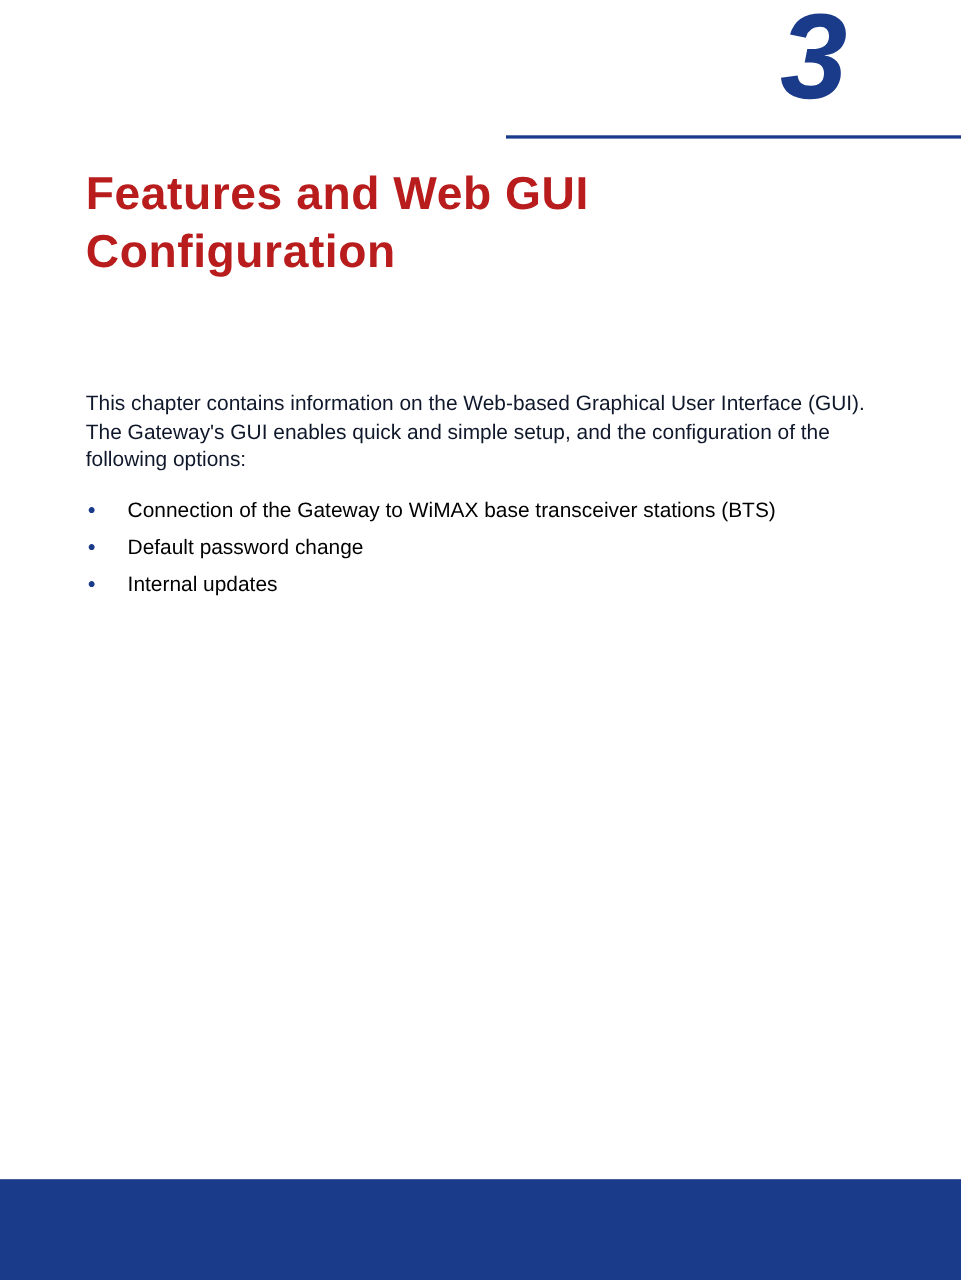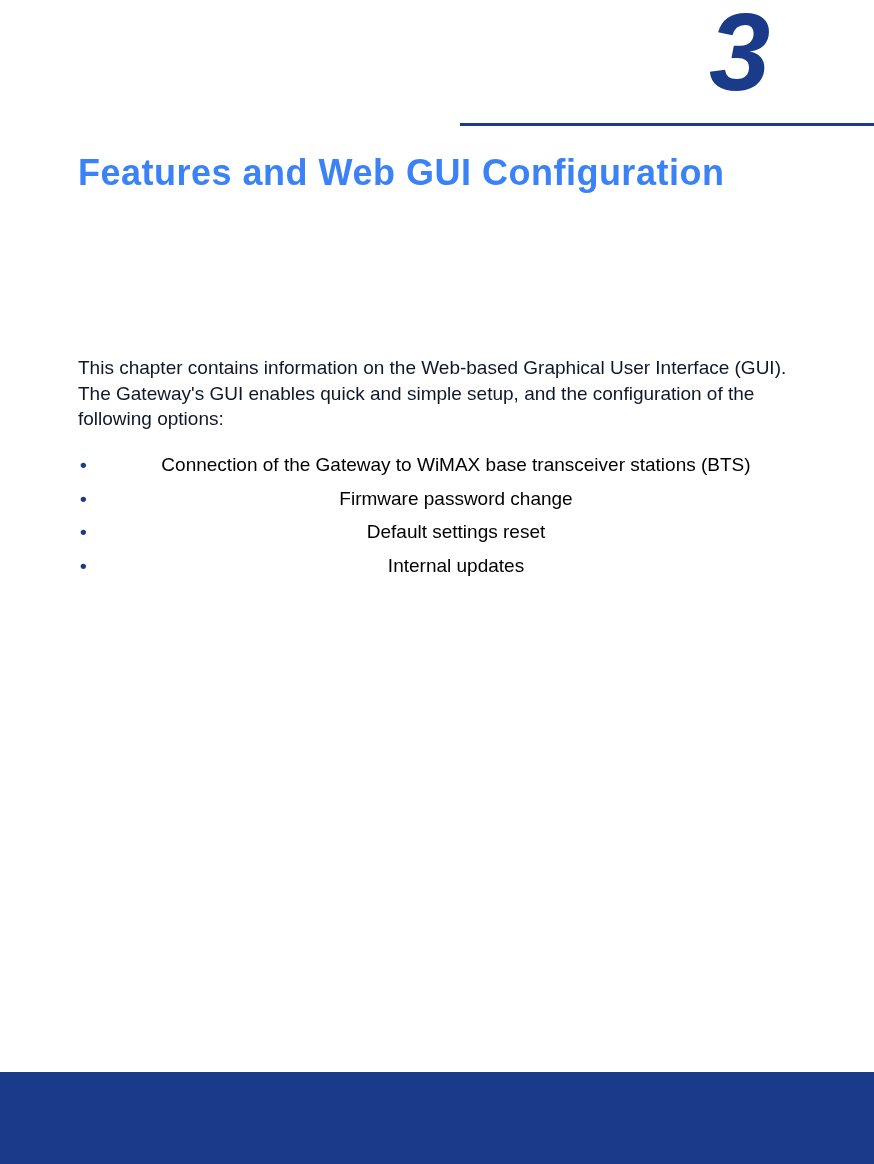--- a/index.html
+++ b/index.html
@@ -42,23 +42,23 @@
       left: 460px;
       right: 0;
       height: 3px;
       background: #1a3a8a;
     }
     .chapter-title {
       position: absolute;
       top: 150px;
       left: 78px;
       right: 78px;
-      font-size: 36px;
+      font-size: 42px;
       font-weight: bold;
-      color: #3b82f6;
+      color: #b91c1c;
       line-height: 1.25;
       font-family: Verdana, Arial, sans-serif;
       letter-spacing: 0.5px;
     }
     .intro-para {
       position: absolute;
       top: 355px;
       left: 78px;
       right: 78px;
       font-size: 19px;
@@ -74,21 +74,20 @@
       list-style: none;
     }
     .bullet-list li {
       position: relative;
       padding-left: 38px;
       font-size: 19px;
       color: #000000;
       line-height: 1.35;
       margin-bottom: 8px;
       font-family: Arial, Helvetica, sans-serif;
-      text-align: center;
     }
     .bullet-list li::before {
       content: "•";
       position: absolute;
       left: 2px;
       top: 0;
       color: #1a3a8a;
       font-size: 19px;
       font-weight: bold;
     }
@@ -111,20 +110,19 @@
   </div>
 
   <div class="header-rule"></div>
 
   <h1 class="chapter-title">Features and Web GUI Configuration</h1>
 
   <p class="intro-para">This chapter contains information on the Web-based Graphical User Interface (GUI). The Gateway's GUI enables quick and simple setup, and the configura­tion of the following options:</p>
 
   <ul class="bullet-list">
     <li>Connection of the Gateway to WiMAX base transceiver stations (BTS)</li>
-    <li>Firmware password change</li>
-    <li>Default settings reset</li>
+    <li>Default password change</li>
     <li>Internal updates</li>
   </ul>
 
   <div class="footer-bar"></div>
 
 </div>
 
 </body></html>

